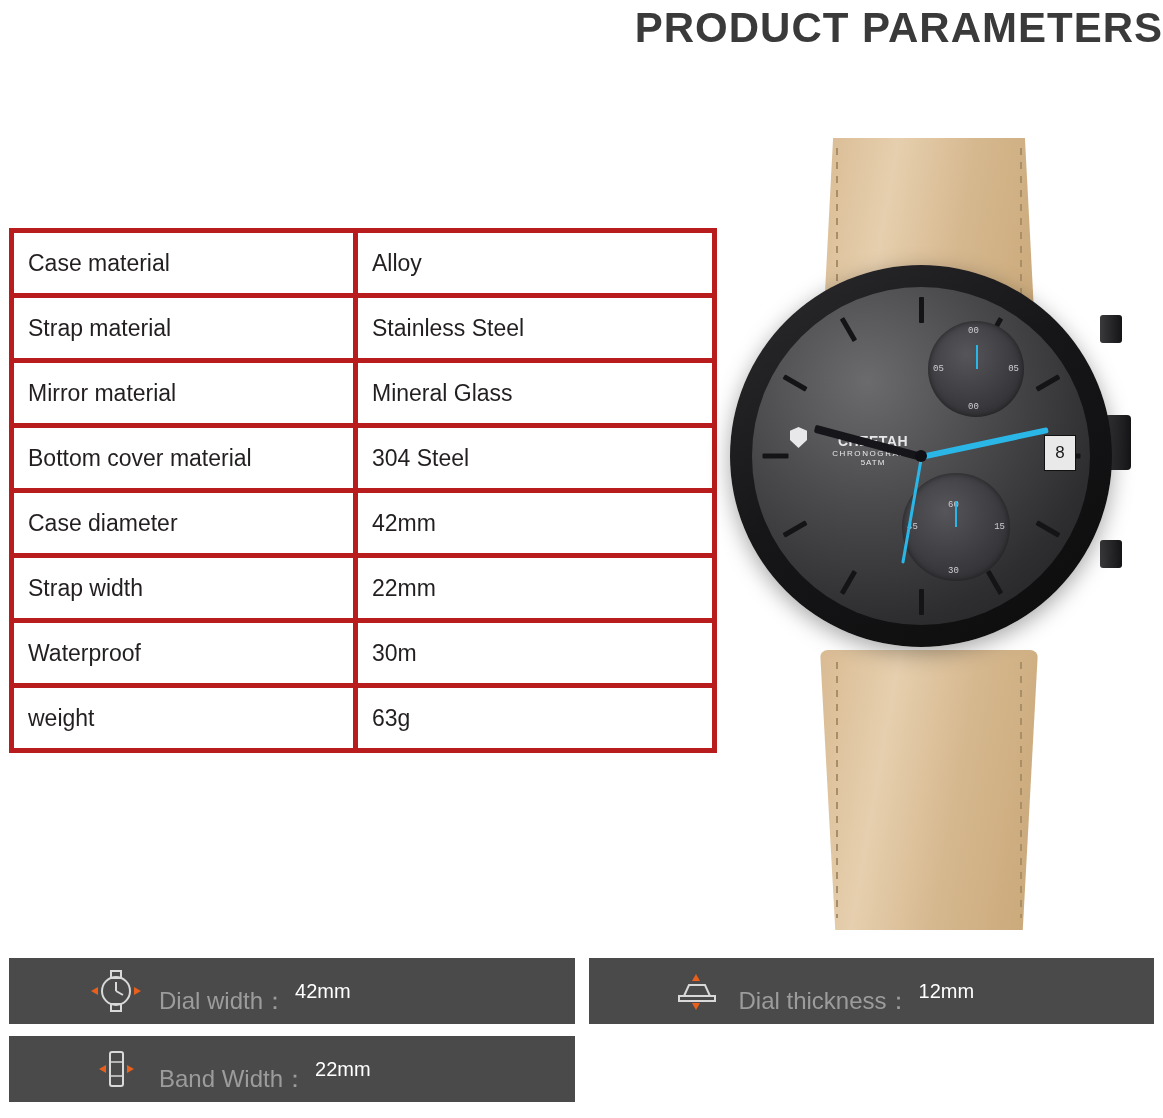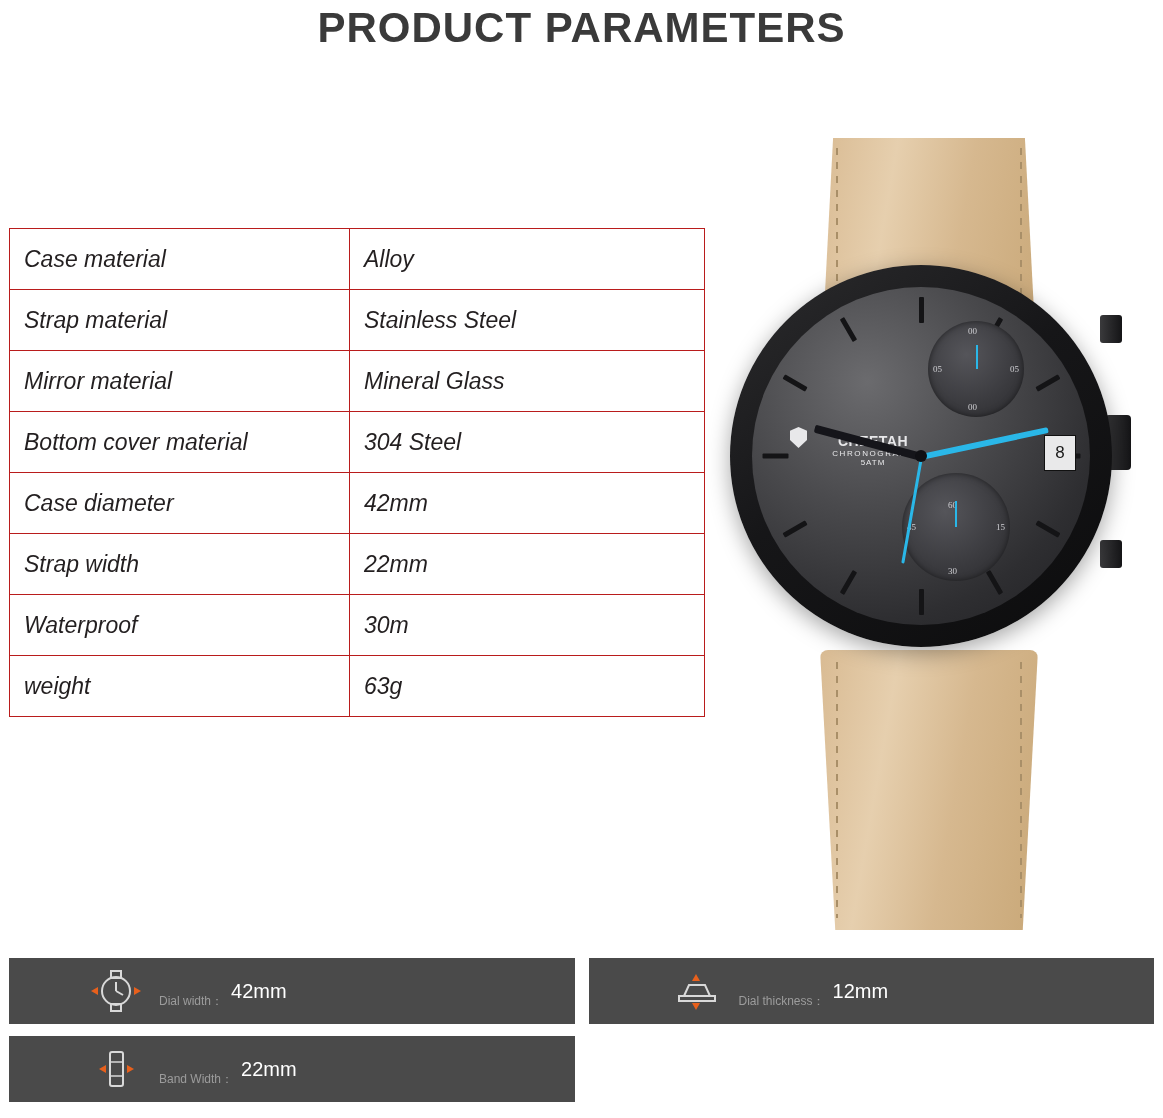--- a/index.html
+++ b/index.html
@@ -14,46 +14,45 @@
     font-family: "Liberation Sans", sans-serif;
     overflow: hidden;
   }
 
   
   .page-title {
     position: absolute;
     left: 0;
     top: 4px;
     width: 1163px;
-    text-align: center;
+    text-align: right;
     font-size: 42px;
     font-weight: bold;
     letter-spacing: 1px;
     color: #3a3a3a;
     font-family: "Liberation Sans", sans-serif;
   }
 
   
   .spec-table {
     position: absolute;
     left: 9px;
     top: 228px;
     width: 667px;
     border-collapse: collapse;
     table-layout: fixed;
   }
   .spec-table td {
-    border: 1px solid #b91c1c;
+    border: 5px solid #b91c1c;
     height: 60px;
     font-size: 23px;
     color: #231f20;
     padding: 0 0 0 14px;
     vertical-align: middle;
     font-family: "Liberation Sans", sans-serif;
-    font-style: italic;
   }
   .spec-table td.k { width: 325px; }
   .spec-table td.v { width: 340px; }
 
   
   .watch-area {
     position: absolute;
     left: 700px;
     top: 110px;
     width: 455px;
@@ -130,21 +129,21 @@
     border-radius: 50%;
     background: radial-gradient(circle at 40% 35%, #55555a 0%, #3a3a3e 60%, #2a2a2d 100%);
     box-shadow: inset 0 0 6px rgba(0,0,0,0.5);
   }
   .subdial.top { left: 176px; top: 34px; width: 96px; height: 96px; }
   .subdial.bottom { left: 150px; top: 186px; width: 108px; height: 108px; }
   .sub-txt {
     position: absolute;
     color: #cfcfd3;
     font-size: 9px;
-    font-family: Liberation Serif, serif;
+    font-family: Liberation Mono, monospace;
   }
   .date-win {
     position: absolute;
     right: 14px;
     top: 148px;
     width: 30px;
     height: 34px;
     background: #e9e9ea;
     border: 1px solid #111;
     display: flex;
@@ -207,21 +206,21 @@
     background: #4a4a4a;
     height: 66px;
     display: flex;
     align-items: center;
     padding-left: 150px;
     box-sizing: border-box;
     position: relative;
   }
   .panel .ptext {
     color: #9c9c9c;
-    font-size: 12px;
+    font-size: 24px;
     font-family: "Liberation Sans", sans-serif;
     white-space: nowrap;
     margin-top: 20px;
   }
   .panel .pval {
     color: #ffffff;
     font-size: 20px;
     font-family: "Liberation Sans", sans-serif;
     margin-left: 8px;
     white-space: nowrap;

